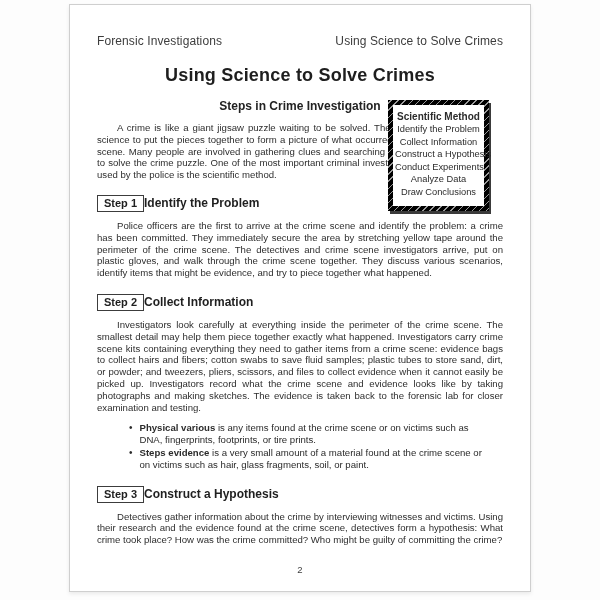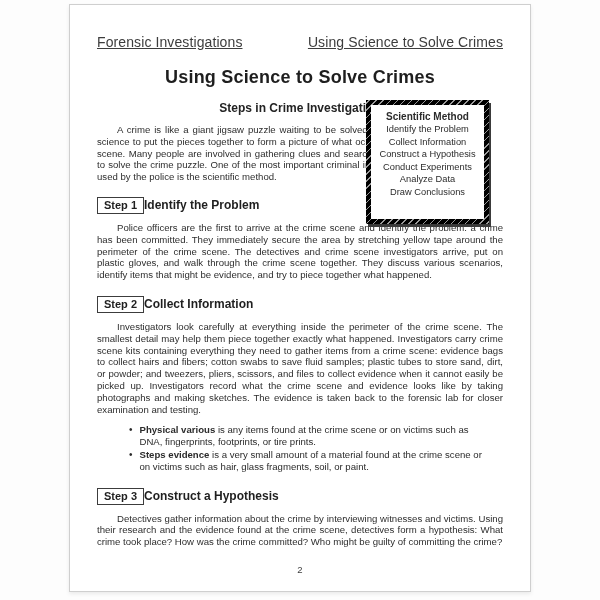--- a/index.html
+++ b/index.html
@@ -10,42 +10,42 @@
   }
   .sheet{
     position:absolute;left:69px;top:4px;width:462px;height:588px;
     background:#ffffff;border:1px solid #cfcfcf;
     box-shadow:0 2px 4px rgba(0,0,0,0.08);
     box-sizing:border-box;
   }
   .content{position:relative;height:100%;padding:0 27px;box-sizing:border-box;}
   .running-head{
     display:flex;justify-content:space-between;
-    padding-top:29px;font-size:14px;color:#3d3d3d;letter-spacing:.1px;text-decoration:underline;
+    padding-top:29px;font-size:12px;color:#3d3d3d;letter-spacing:.1px;
   }
   .doc-title{
     margin-top:17px;text-align:center;
     font-size:18px;font-weight:bold;color:#1e1e1e;letter-spacing:.2px;
   }
   .doc-subtitle{
     margin-top:13px;text-align:center;
     font-size:12px;font-weight:bold;color:#232323;
   }
   .body-text{
     font-size:9.6px;line-height:11.8px;text-align:justify;color:#2e2e2e;
   }
   p.para{margin:0;text-indent:20px;}
   .intro-wrap{margin-top:9px;margin-right:64px;}
   .sci-box{
-    position:absolute;top:95px;right:41px;width:123px;
+    position:absolute;top:95px;right:41px;width:101px;
     background:#fff;box-sizing:border-box;
     border:5px solid #000;
     border-image:repeating-linear-gradient(135deg,#000 0 2px,#9a9a9a 2px 3px,#000 3px 5px) 5;
     box-shadow:2px 3px 0 #3a3a3a;
-    padding:6px 2px 20px;text-align:center;
+    padding:6px 2px 7px;text-align:center;
   }
   .sci-box .sci-title{font-size:10px;font-weight:bold;margin-bottom:1px;}
   .sci-box .sci-item{font-size:9.3px;line-height:12.6px;white-space:nowrap;}
   .step-heading{
     display:flex;align-items:center;gap:0;margin-top:15px;
   }
   .step-label{
     border:1.5px solid #3c3c3c;padding:1px 6px 2px;
     font-size:11px;font-weight:bold;color:#1f1f1f;background:#fff;
   }

